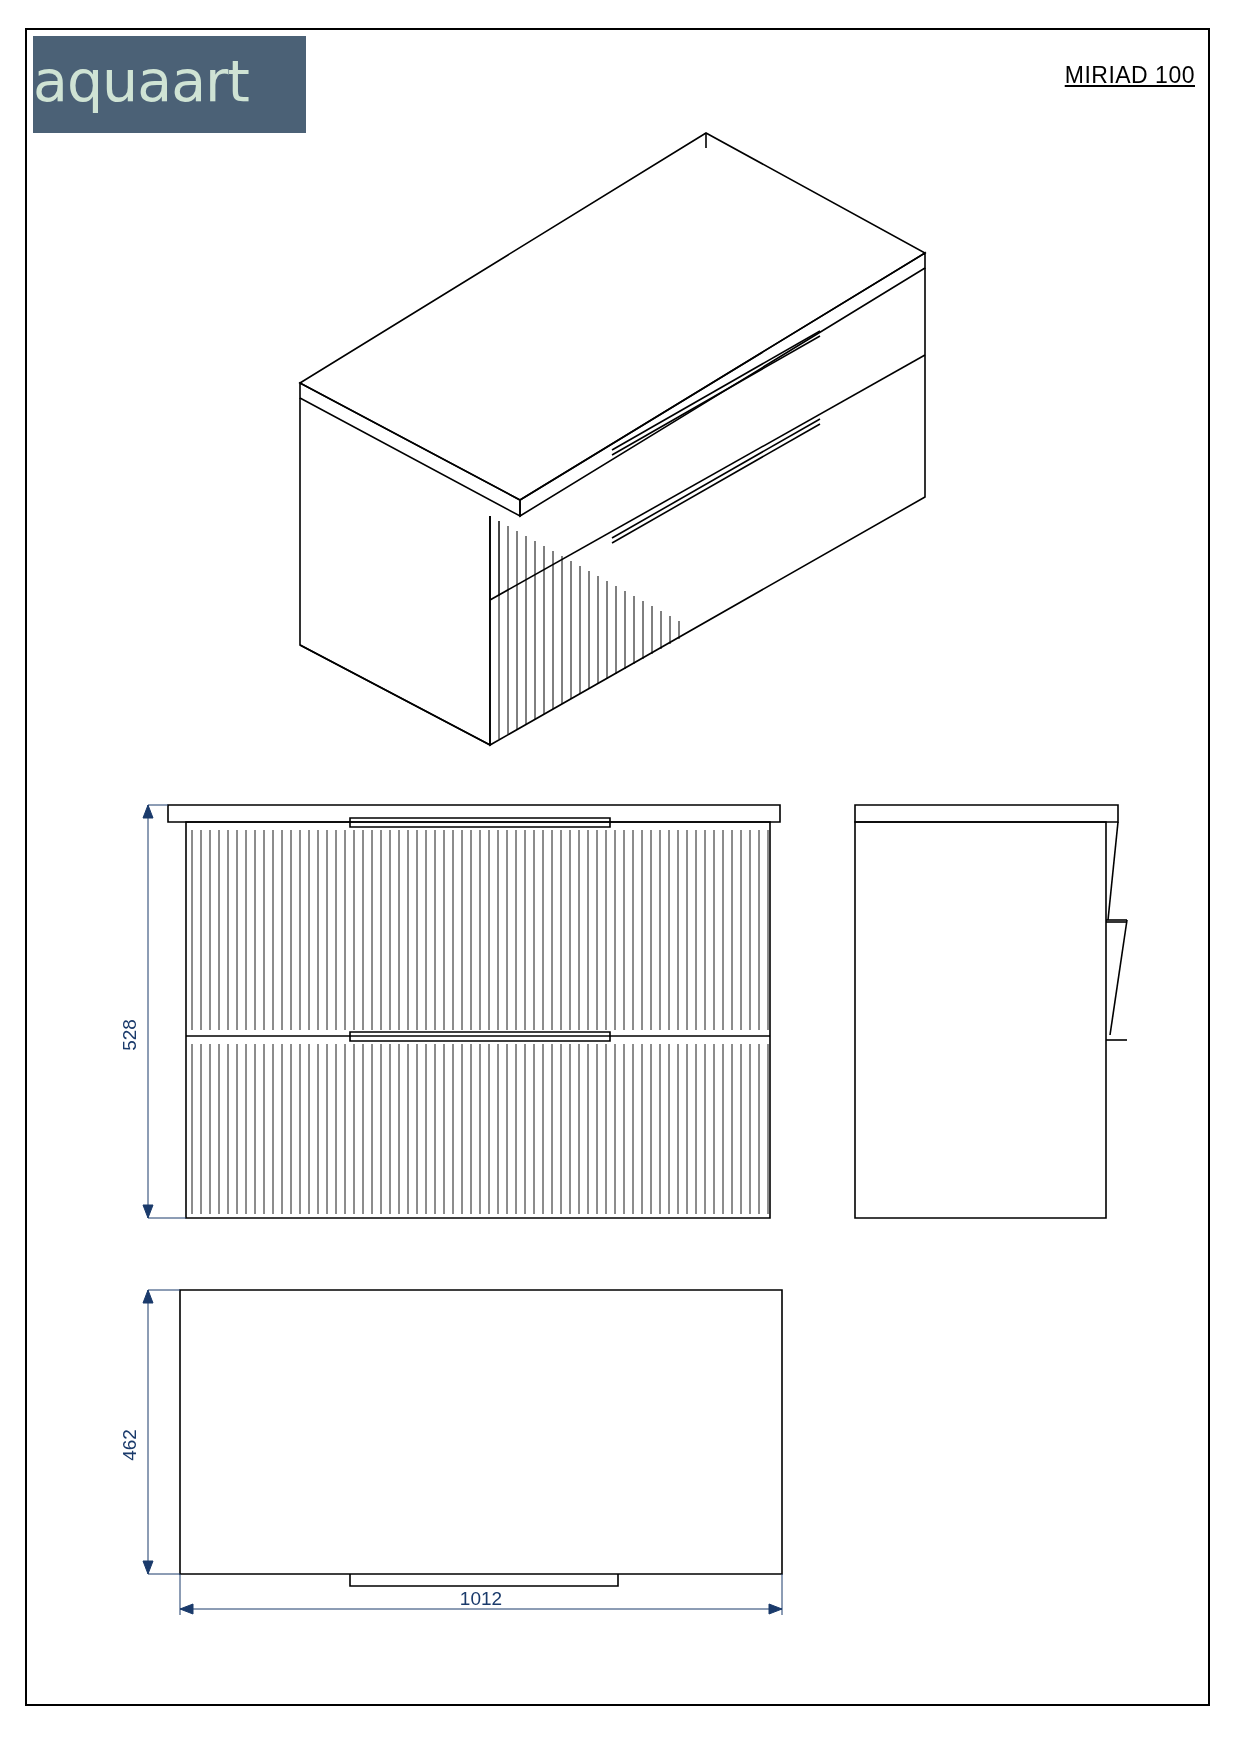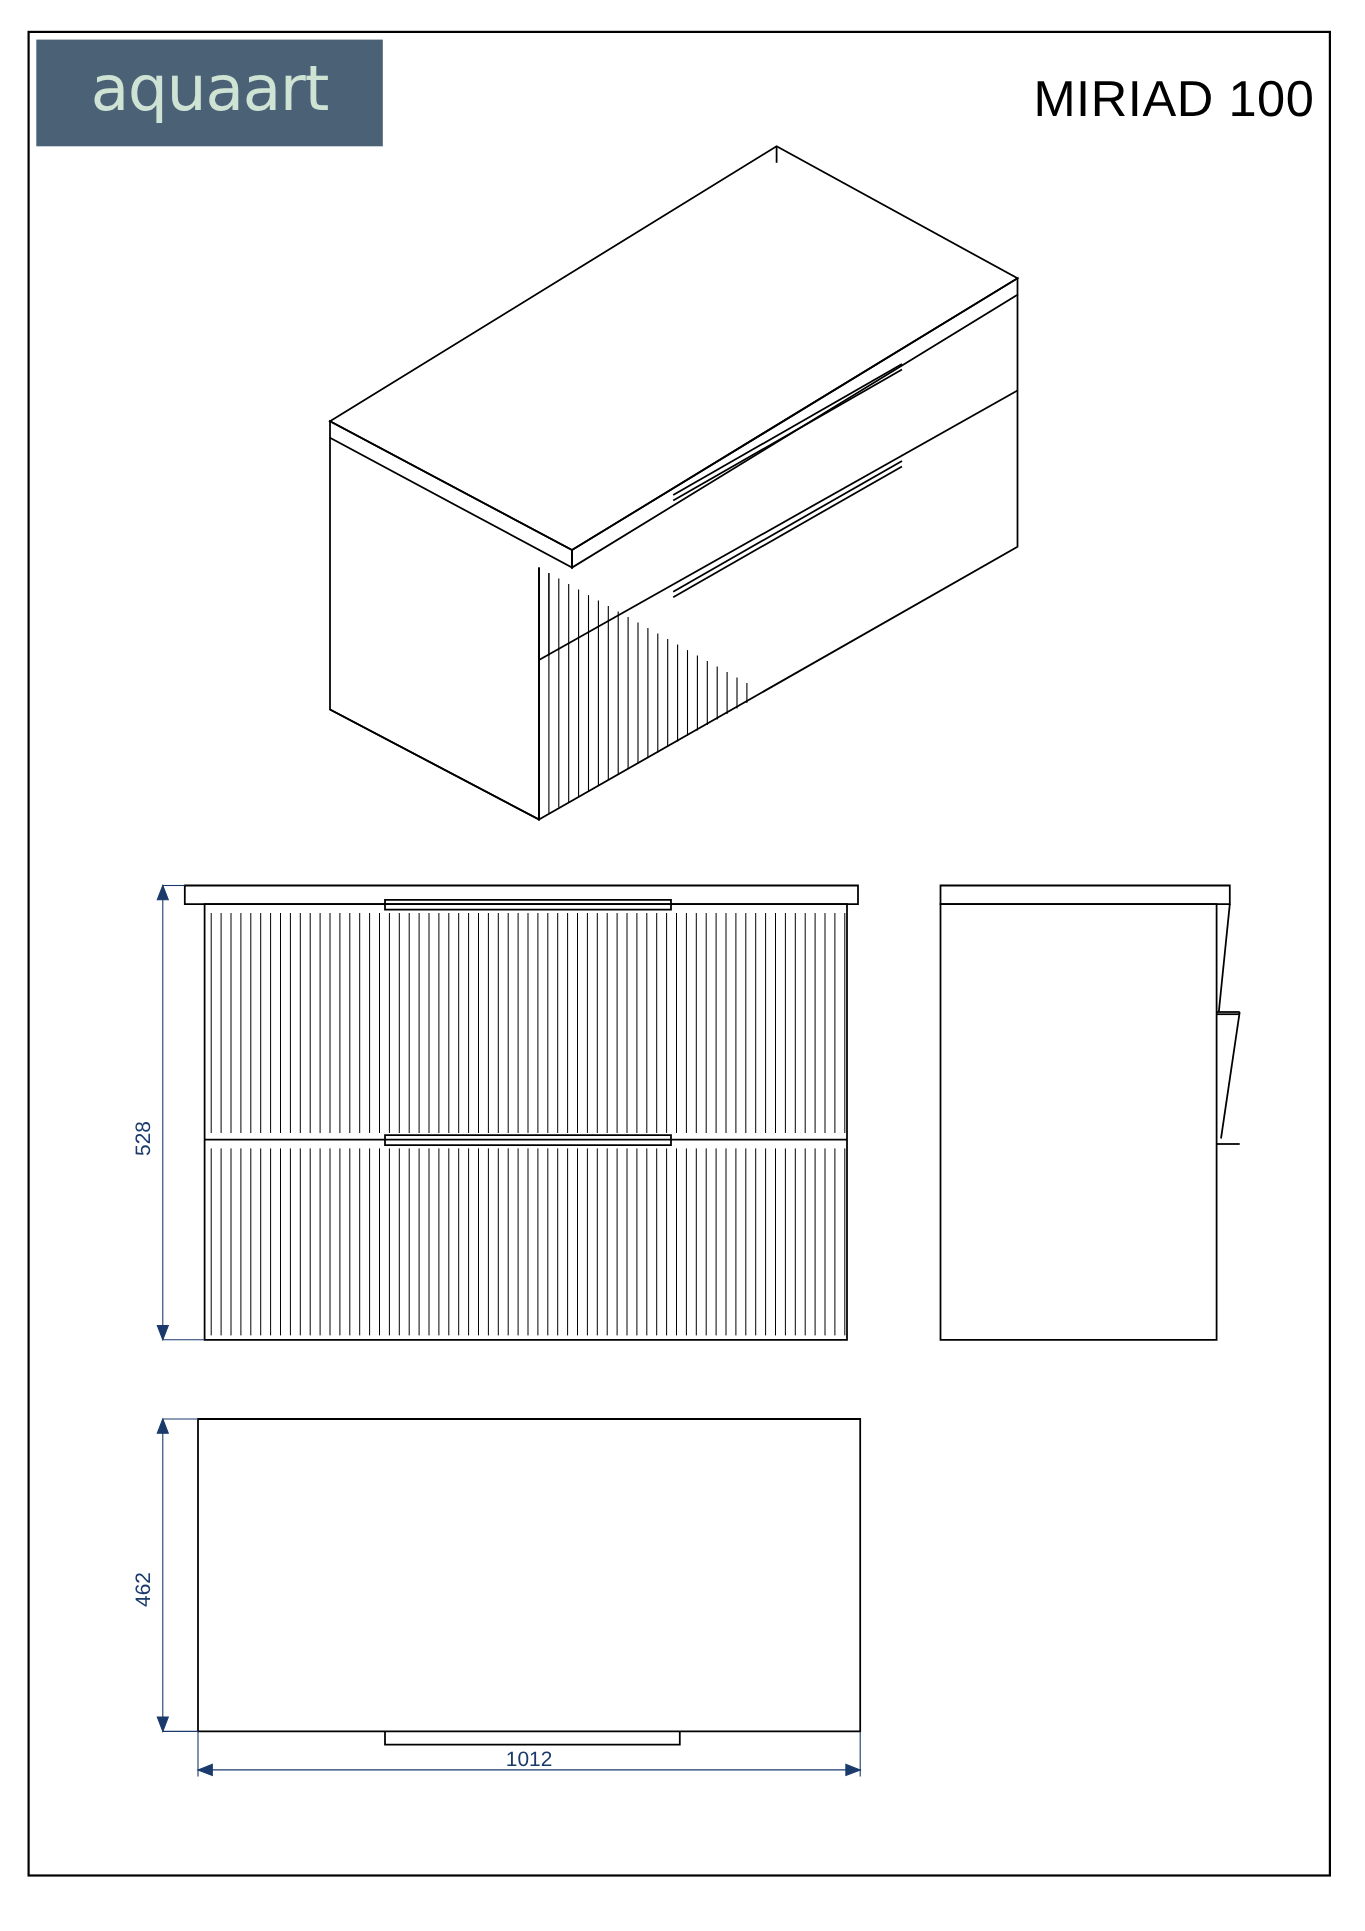--- a/index.html
+++ b/index.html
@@ -28,44 +28,44 @@
     width: 1185px;
     height: 1678px;
     border: 2px solid #000;
     box-sizing: border-box;
   }
   
   .logo-box {
     position: absolute;
     left: 33px;
     top: 36px;
-    width: 315px;
+    width: 273px;
     height: 97px;
     background: #4b6176;
     display: flex;
     align-items: center;
-    justify-content: center;
   }
   .logo-text {
     color: #cfe3d4;
     font-size: 57px;
     letter-spacing: -1px;
     font-family: "DejaVu Sans", sans-serif;
     font-weight: 400;
     line-height: 1;
     padding-bottom: 6px;
   }
   .title {
     position: absolute;
     right: 46px;
     top: 62px;
-    font-size: 46px;
+    font-size: 23px;
     color: #000;
     font-family: "Liberation Sans", sans-serif;
     letter-spacing: 0.5px;
+    text-decoration: underline;
   }
   svg.draw {
     position: absolute;
     left: 0;
     top: 0;
     width: 1241px;
     height: 1755px;
     pointer-events: none;
   }
   .dimtext {

